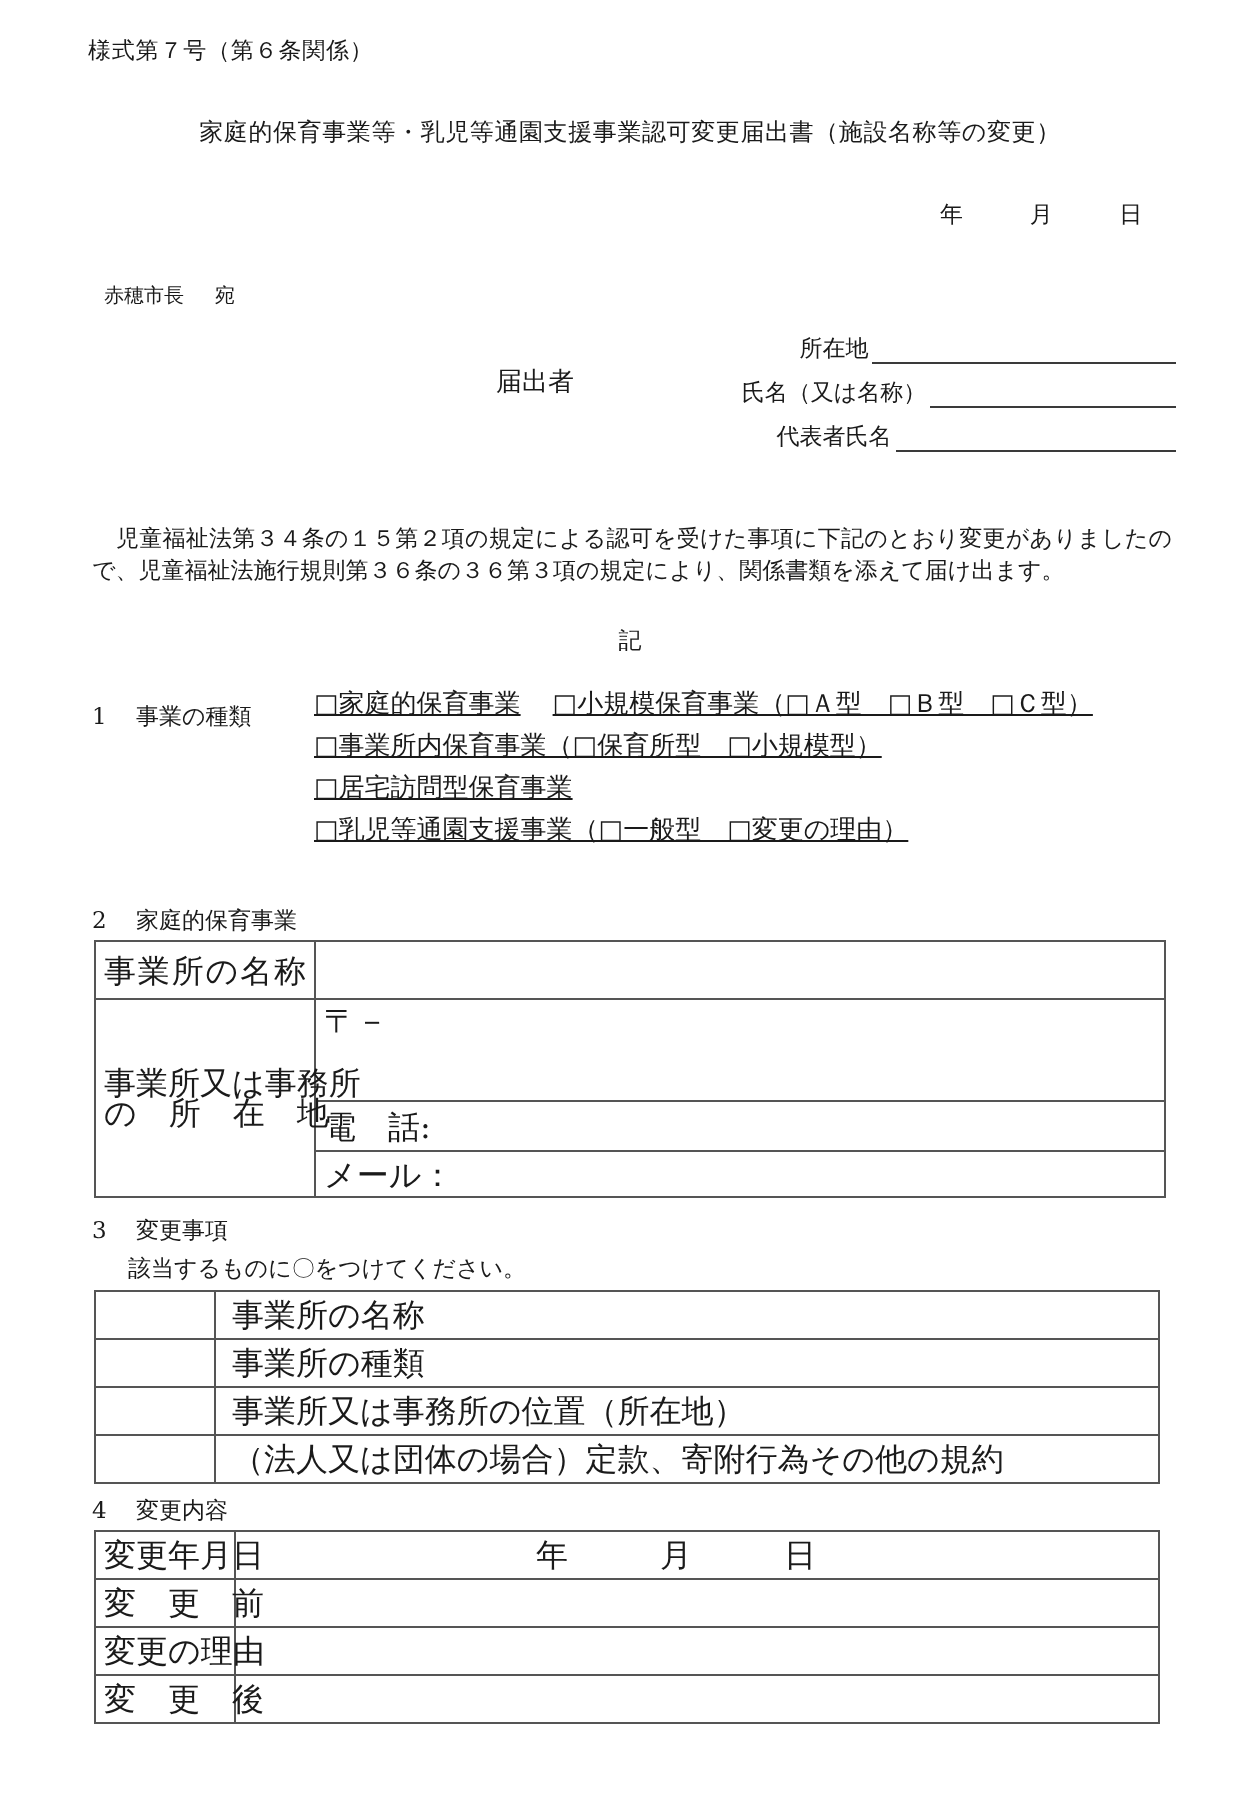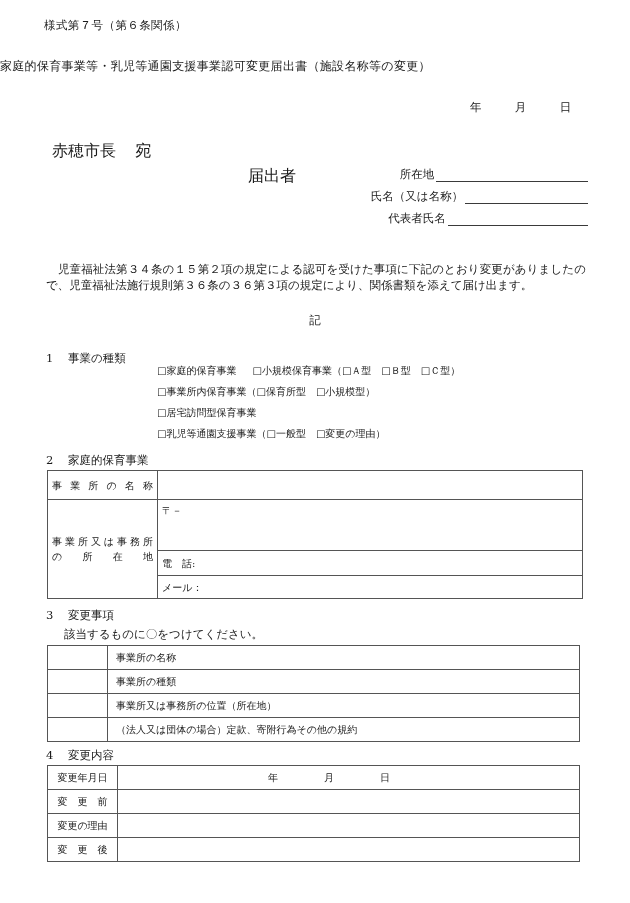--- a/index.html
+++ b/index.html
@@ -28,38 +28,39 @@
     position: absolute;
     left: 44px; top: 18px;
     font-size: 11.5px;
     letter-spacing: .4px;
     white-space: nowrap;
   }
   .doc-title {
     position: absolute;
     left: 0; top: 58px;
     width: 630px;
+    text-align: center;
     font-size: 12px;
     letter-spacing: .3px;
     white-space: nowrap;
   }
   .date-line {
     position: absolute;
     left: 470px; top: 100px;
     font-size: 11.5px;
     white-space: nowrap;
   }
   .date-line span { display: inline-block; }
   .date-line .gap { width: 26px; }
 
   
   .addressee {
     position: absolute;
     left: 52px; top: 141px;
-    font-size: 16px;
+    font-size: 10px;
     white-space: nowrap;
   }
   .addressee .sp { display: inline-block; width: 9px; }
 
   .submit-block {
     position: absolute;
     left: 248px; top: 160px;
     width: 340px;
     font-size: 11.5px;
   }
@@ -76,22 +77,22 @@
   }
   .sline .rule {
     flex: 1 1 auto;
     border-bottom: 1px solid #3a3a3a;
     height: 14px;
     margin-left: 1px;
   }
   .sline .leader { flex: 1 1 auto; }
   .submitter-name {
     position: absolute;
-    left: 0px; top: 6px;
-    font-size: 16px;
+    left: 0px; top: 22px;
+    font-size: 13px;
     white-space: nowrap;
   }
 
   
   .body-para {
     position: absolute;
     left: 46px; top: 261px;
     width: 540px;
     font-size: 11.5px;
     line-height: 16px;
@@ -109,40 +110,41 @@
   
   .sec-head {
     position: absolute;
     font-size: 11.5px;
     white-space: nowrap;
   }
   .sec-head .num { display: inline-block; width: 22px; }
 
   .sec1-opts {
     position: absolute;
-    left: 157px; top: 360px;
-    font-size: 10px;
+    left: 157px; top: 342px;
+    font-size: 13px;
     line-height: 21px;
     white-space: nowrap;
+    text-decoration: underline;
   }
   .sec1-opts .row { white-space: nowrap; }
   .sec1-opts .wide { display: inline-block; width: 16px; }
 
   .sec3-note {
     position: absolute;
     left: 64px; top: 627px;
     font-size: 11.5px;
     white-space: nowrap;
   }
 
   
   table.form {
     position: absolute;
     border-collapse: collapse;
-    font-size: 10px;
+    font-size: 16px;
     table-layout: fixed;
   }
   table.form td {
     border: 1px solid #555;
     padding: 0 4px;
     vertical-align: middle;
     line-height: 15px;
   }
 
   #tbl-facility { left: 47px; top: 470px; width: 536px; }

